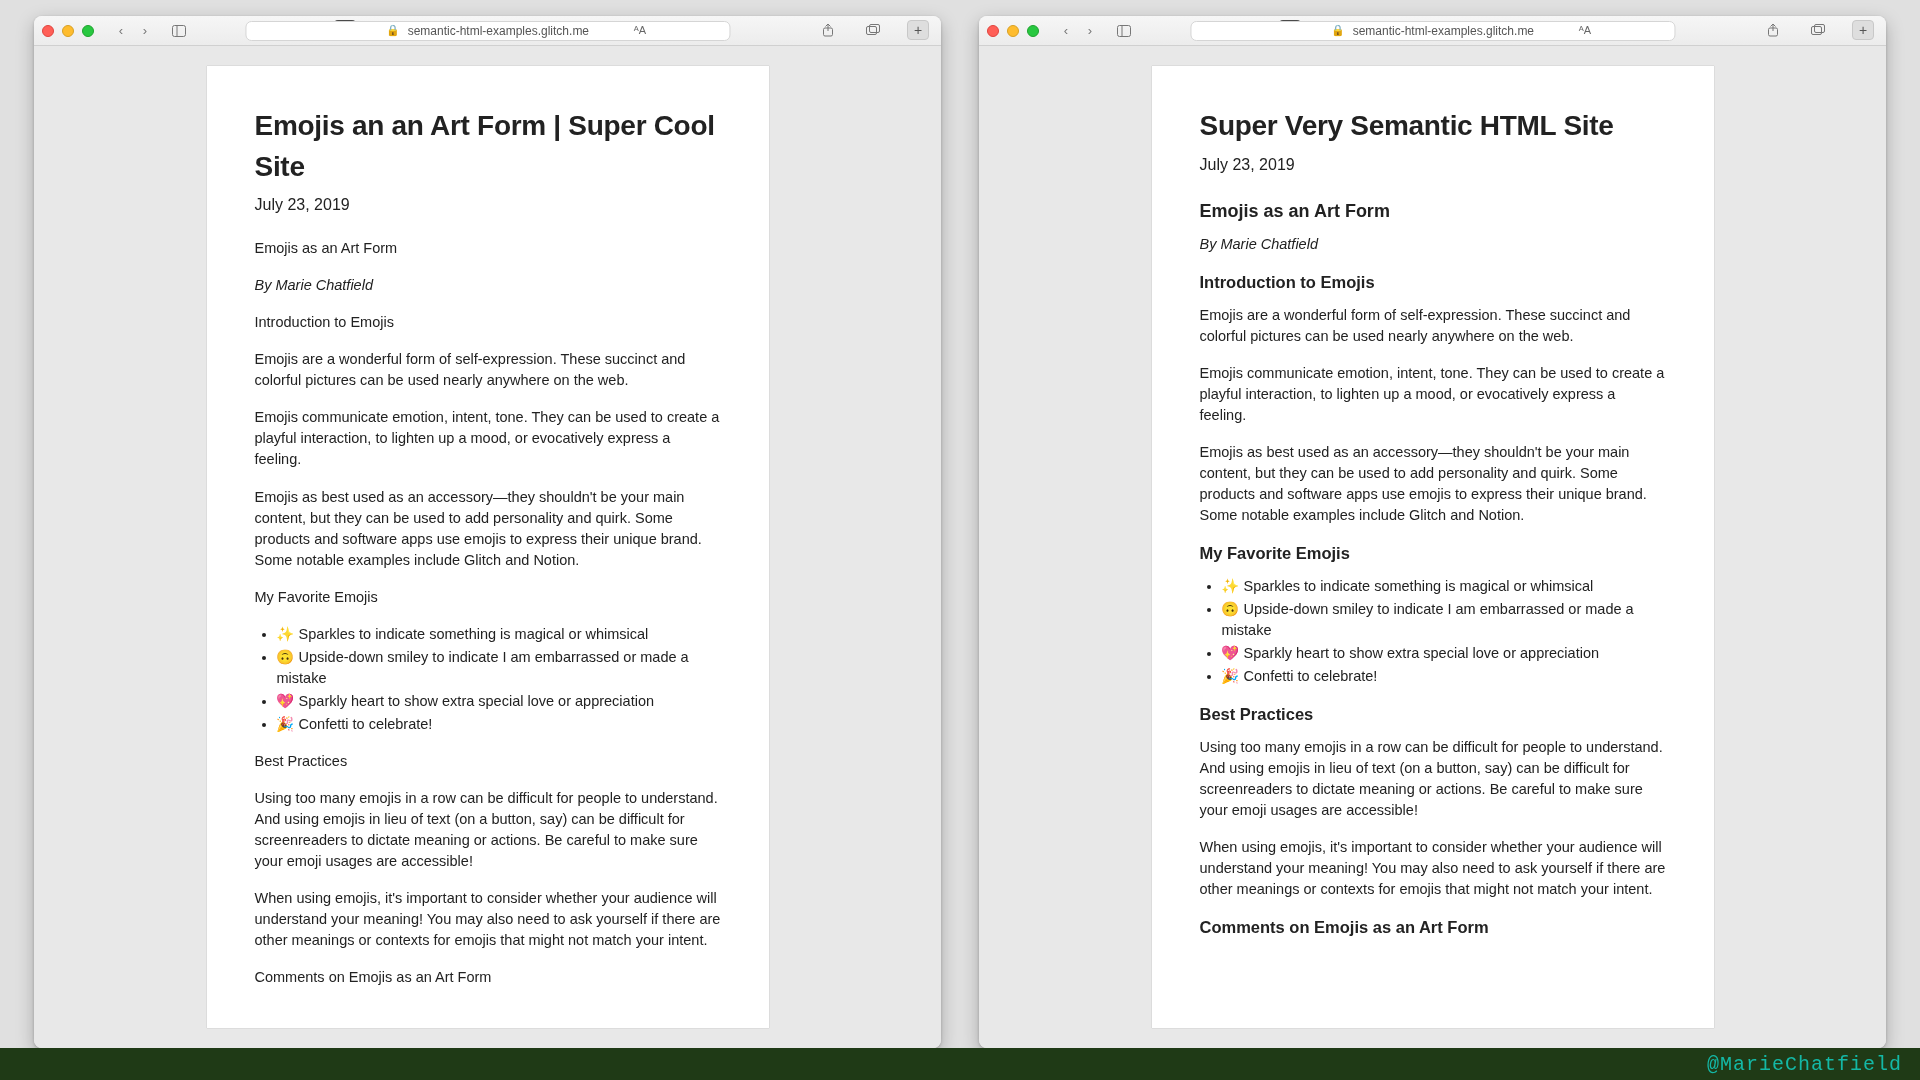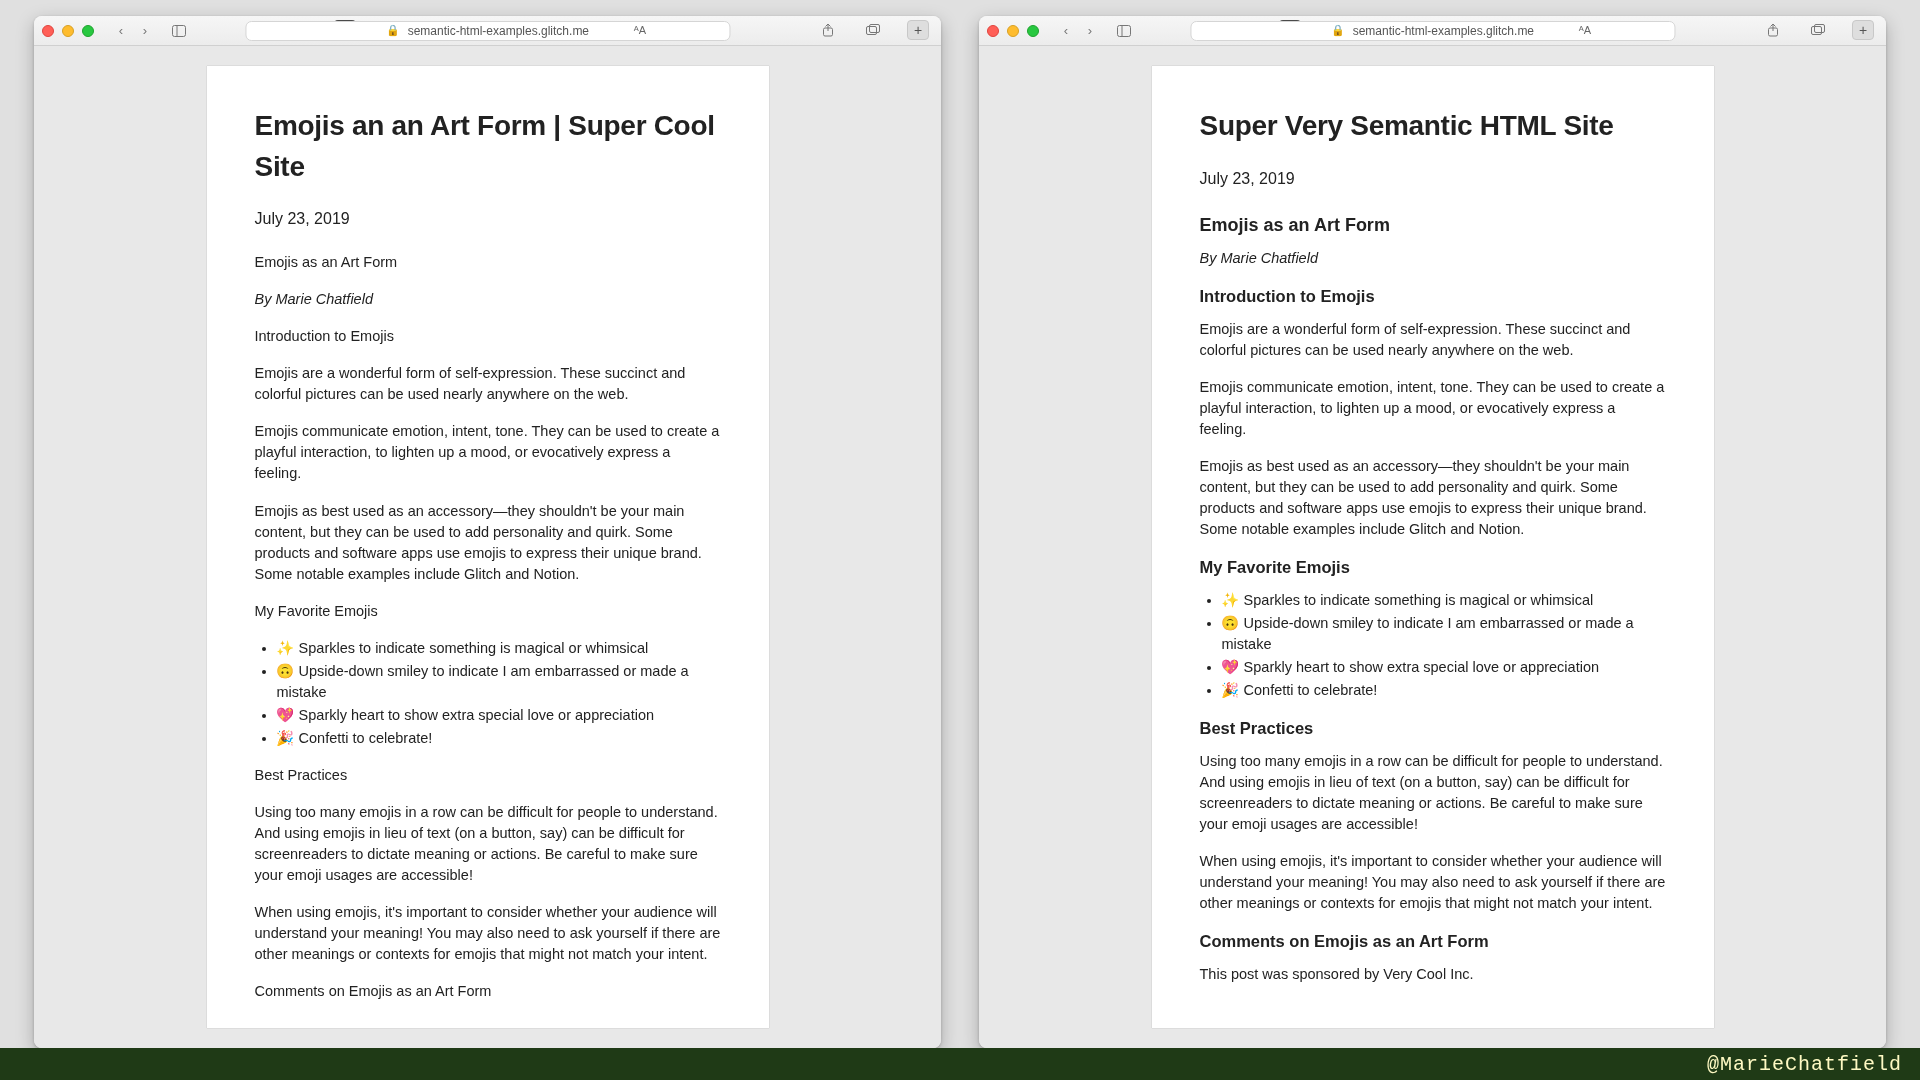--- a/index.html
+++ b/index.html
@@ -85,21 +85,21 @@
       background:#fff;
       box-shadow: 0 0 1px rgba(0,0,0,0.3);
       padding: 40px 48px;
       color:#222;
       font-size:14.5px;
       line-height:1.45;
     }
     .page h1 {
       font-size:28px;
       font-weight:700;
-      margin-bottom:20px;
+      margin-bottom:6px;
       letter-spacing:-0.3px;
     }
     .page .date { font-size:16px; margin-bottom:22px; }
     .page p { margin-bottom:16px; font-size:14.5px; }
     .page em { }
     .page ul { margin: 0 0 16px 22px; }
     .page li { margin-bottom:2px; font-size:14.5px; }
     .flat-heading { font-size:14.5px; margin-bottom:16px; }
     .sem-h2 { font-size:18px; font-weight:700; margin-bottom:10px; margin-top:2px; }
     .sem-h3 { font-size:16.5px; font-weight:700; margin-bottom:10px; margin-top:4px; }
@@ -109,21 +109,21 @@
       left:0; right:0; bottom:0;
       height:32px;
       background:#1f3a16;
       display:flex;
       align-items:center;
       justify-content:flex-end;
       padding-right:18px;
     }
     .footer-bar .handle {
       font-family: "Courier New", Courier, monospace;
-      color:#fef9c3;
+      color:#14b8a6;
       font-size:20px;
       letter-spacing:1px;
     }
   </style>
 </head>
 <body>
 
 <div class="stage">
 
   <div class="browser-window">
@@ -269,21 +269,20 @@
         <ul>
           <li>✨ Sparkles to indicate something is magical or whimsical</li>
           <li>🙃 Upside-down smiley to indicate I am embarrassed or made a mistake</li>
           <li>💖 Sparkly heart to show extra special love or appreciation</li>
           <li>🎉 Confetti to celebrate!</li>
         </ul>
         <h3 class="sem-h3">Best Practices</h3>
         <p>Using too many emojis in a row can be difficult for people to understand. And using emojis in lieu of text (on a button, say) can be difficult for screenreaders to dictate meaning or actions. Be careful to make sure your emoji usages are accessible!</p>
         <p>When using emojis, it's important to consider whether your audience will understand your meaning! You may also need to ask yourself if there are other meanings or contexts for emojis that might not match your intent.</p>
         <h3 class="sem-h3">Comments on Emojis as an Art Form</h3>
-        <p>This post was sponsored by Very Cool Inc.</p>
       </div>
     </div>
   </div>
 
 </div>
 
 <div class="footer-bar">
   <span class="handle">@MarieChatfield</span>
 </div>
 

